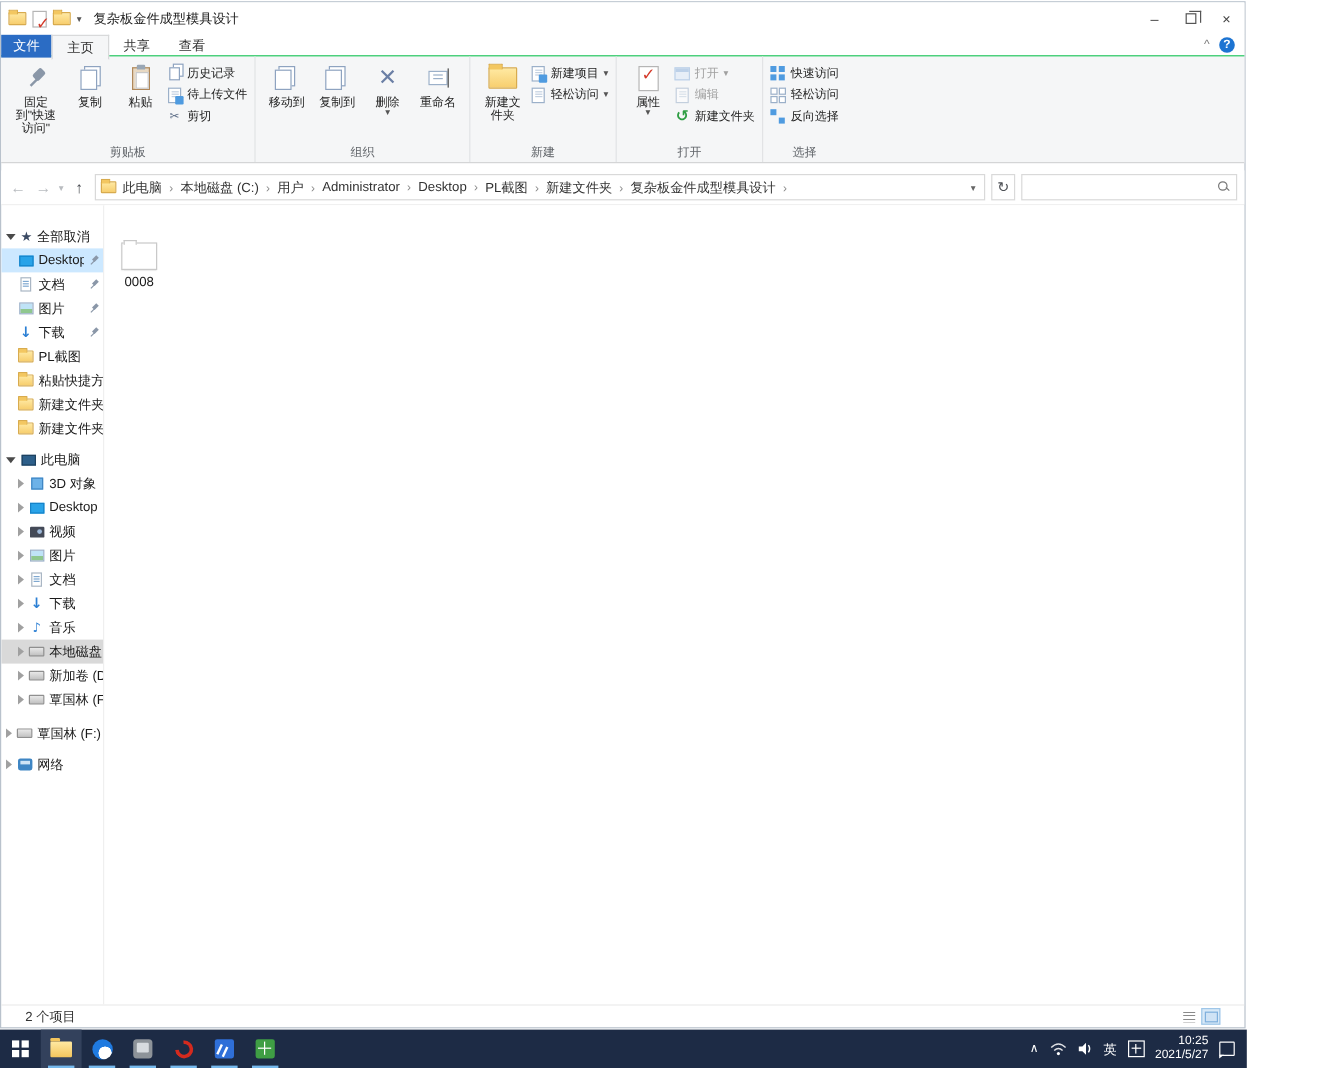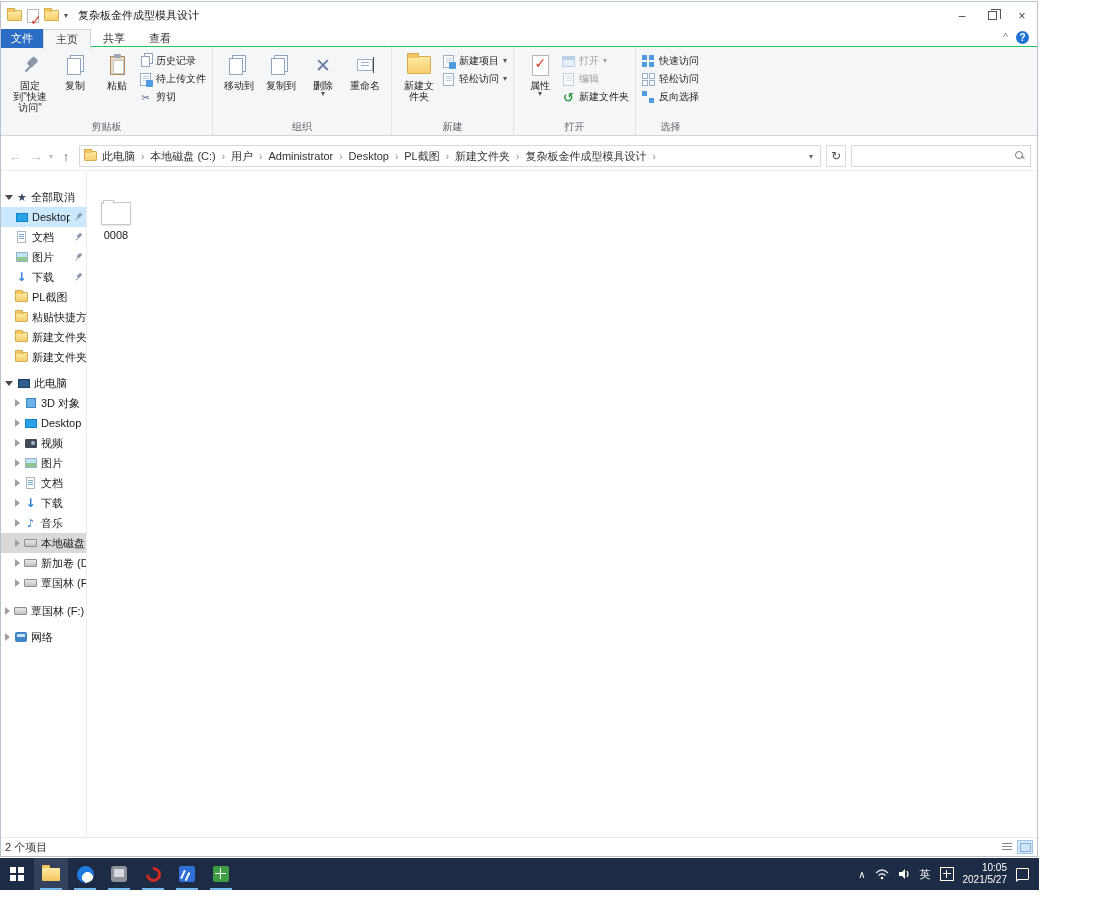--- a/index.html
+++ b/index.html
@@ -125,21 +125,21 @@
   .tile-folder-label { width:62px; }
   .bigfolder { position:relative; width:34px; height:30px; }
   .bigfolder .back { position:absolute; left:0; top:0; width:34px; height:30px; background:linear-gradient(#e8b64c,#d9a33c); border-radius:2px; }
   .bigfolder .back::before { content:""; position:absolute; top:-3px; left:0; width:13px; height:4px; background:#d9a33c; border-radius:2px 2px 0 0; }
   .bigfolder .paper { position:absolute; left:5px; top:3px; width:24px; height:24px; background:#fff; border:1px solid #cfcfcf; }
   .bigfolder .front { position:absolute; left:1px; top:7px; width:32px; height:22px; background:linear-gradient(#ffe9a2,#fbd06e); border:1px solid #e0b455; border-radius:1px 1px 2px 2px; transform:skewX(-4deg); }
   .imgfile { position:relative; width:30px; height:23px; background:#fff; border:1px solid #c9c9c9; box-shadow:0 1px 1px rgba(0,0,0,.08); }
   .imgfile::before { content:""; position:absolute; left:1px; top:-3px; width:9px; height:3px; background:#fff; border:1px solid #c9c9c9; border-bottom:none; }
 
   
-  .statusbar { height:19px; border-top:1px solid #ebebeb; display:flex; align-items:center; padding:0 4px; font-size:11px; color:#333; }
+  .statusbar { height:19px; border-top:1px solid #ebebeb; display:flex; align-items:center; padding:0 20px; font-size:11px; color:#333; }
   .view-toggles { margin-left:auto; display:flex; gap:2px; }
   .vt { width:16px; height:14px; display:flex; align-items:center; justify-content:center; }
   .vt-list { width:10px; height:9px; background:repeating-linear-gradient(#8a8a8a 0 1px, transparent 1px 3px); }
   .vt-thumb { width:11px; height:9px; background:#cfe3f5; border:1px solid #7fb0dd; }
   .vt.active { background:#d8e9f7; border:1px solid #9fc6e8; }
 
   
   .taskbar { position:absolute; left:0; top:858px; width:1039px; height:32px; background:#1d2b45; display:flex; align-items:stretch; }
   .tb-slot { width:34px; display:flex; align-items:center; justify-content:center; position:relative; }
   .tb-slot.active-app { background:#33415c; }
@@ -605,21 +605,21 @@
         <path d="M3.5 7.5 Q7 4 10.5 7.5" stroke="#fff" fill="none" stroke-width="1.2" opacity=".85"></path>
         <circle cx="7" cy="10" r="1.3" fill="#fff"></circle>
       </svg>
       <svg width="13" height="12" viewBox="0 0 13 12">
         <polygon points="1,4 4,4 7,1 7,11 4,8 1,8" fill="#fff"></polygon>
         <path d="M9 3 Q11 6 9 9" stroke="#fff" fill="none" stroke-width="1.2"></path>
       </svg>
       <span class="tray-txt">英</span>
       <span class="ime-box"></span>
       <div class="clock">
-        <div>10:05</div>
+        <div>10:25</div>
         <div>2021/5/27</div>
       </div>
       <span class="action-ico"></span>
     </div>
   </div>
 
 </div>
 </div>
 
 </body></html>

